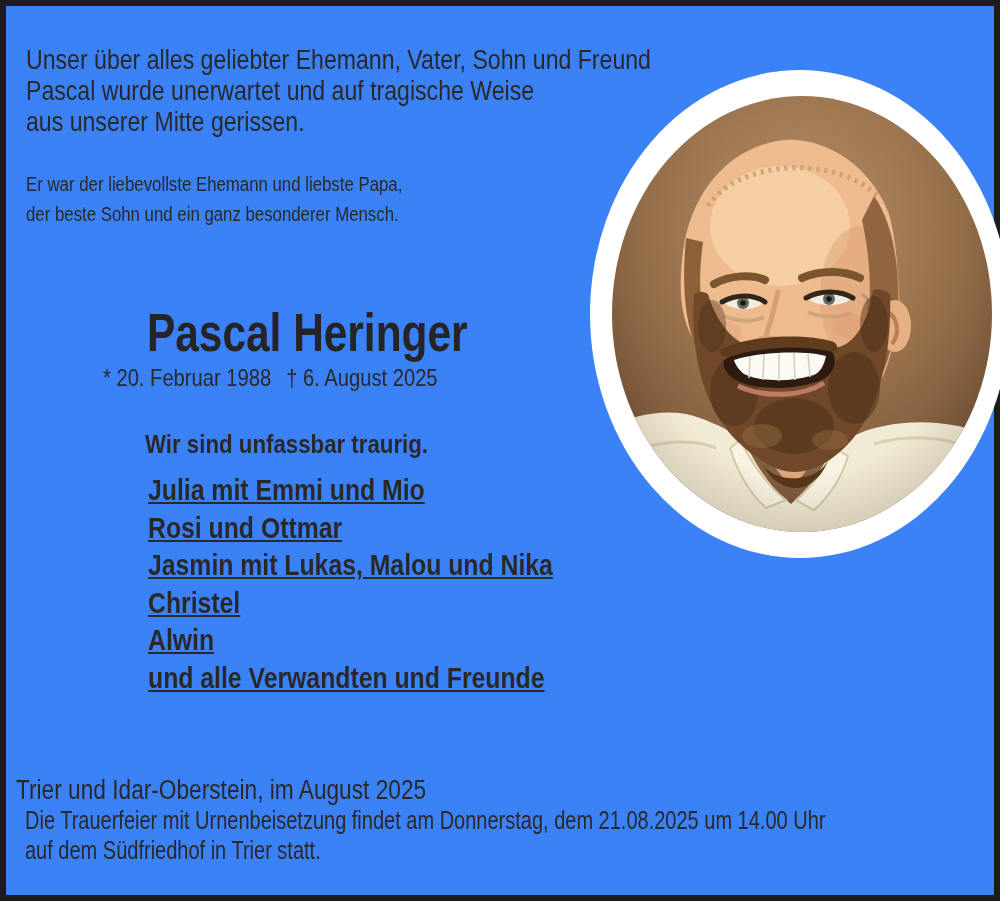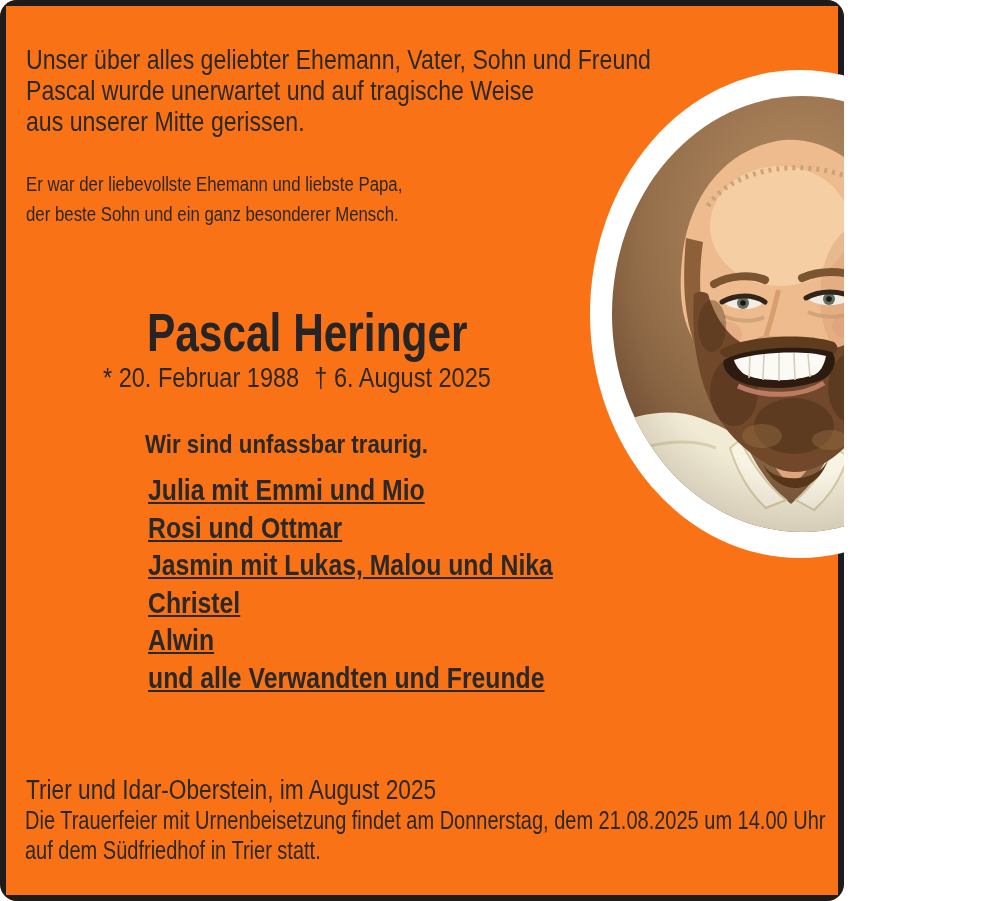--- a/index.html
+++ b/index.html
@@ -1,39 +1,38 @@
 <!DOCTYPE html>
 <html lang="de"><head>
 <meta charset="utf-8">
 <title>Traueranzeige</title>
 <style>
   html,body{margin:0;padding:0;background:#ffffff;}
   .page{
     position:relative;
-    width:844px;height:901px;
-    background:#f97316;
+    width:1000px;height:901px;
+    background:#3b82f6;
     overflow:hidden;
     font-family:"Liberation Sans","DejaVu Sans",sans-serif;
     color:#2a2829;
-    border-radius:17px;
   }
   .frame{
     position:absolute;inset:0;
     border:6px solid #1d1b1c;
     z-index:4;
     pointer-events:none;
   }
   .blk{position:absolute;z-index:2;}
   .cond{transform:scaleX(.84);transform-origin:0 0;}
   .cond-tight{transform:scaleX(.80);transform-origin:0 0;}
   .cond > div, .cond-tight > div{white-space:nowrap;}
   .intro{font-size:27.5px;line-height:31px;}
   .tribute{font-size:20px;line-height:30px;}
   .name{font-size:53px;line-height:53px;font-weight:700;color:#262425;white-space:nowrap;}
-  .dates{font-size:28px;line-height:32px;}
+  .dates{font-size:24px;line-height:32px;}
   .dates-row{display:flex;gap:18px;white-space:nowrap;}
   .mourning{font-size:26.5px;line-height:30px;white-space:nowrap;font-weight:bold;}
   .mourners{font-size:29.5px;line-height:37.5px;font-weight:700;}
   .place{font-size:27px;line-height:30px;white-space:nowrap;}
   .funeral{font-size:25px;line-height:29.5px;}
   .photo-ring{
     position:absolute;left:590px;top:70px;width:420px;height:488px;
     background:#ffffff;border-radius:50%;z-index:5;
   }
   .photo{
@@ -85,21 +84,21 @@
     <div class="cond">
       <div>Julia mit Emmi und Mio</div>
       <div>Rosi und Ottmar</div>
       <div>Jasmin mit Lukas, Malou und Nika</div>
       <div>Christel</div>
       <div>Alwin</div>
       <div>und alle Verwandten und Freunde</div>
     </div>
   </section>
 
-  <section class="blk place" style="left:26px;top:775px;">
+  <section class="blk place" style="left:16px;top:775px;">
     <div class="cond">
       <div>Trier und Idar-Oberstein, im August 2025</div>
     </div>
   </section>
 
   <section class="blk funeral" style="left:25px;top:806px;">
     <div class="cond-tight">
       <div>Die Trauerfeier mit Urnenbeisetzung findet am Donnerstag, dem 21.08.2025 um 14.00 Uhr</div>
       <div>auf dem Südfriedhof in Trier statt.</div>
     </div>

